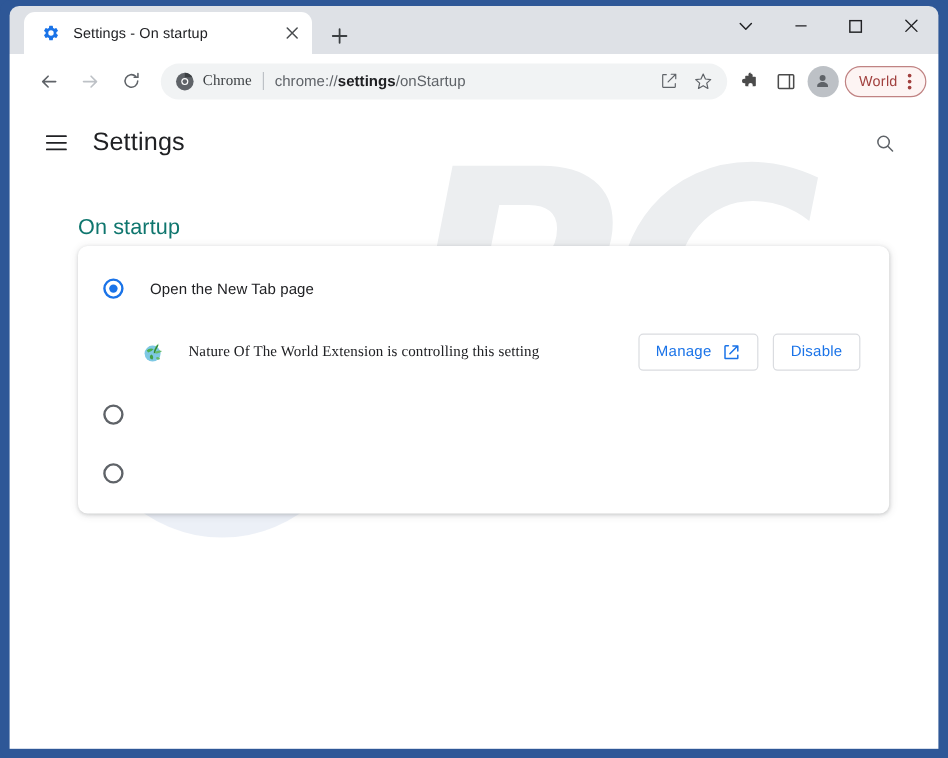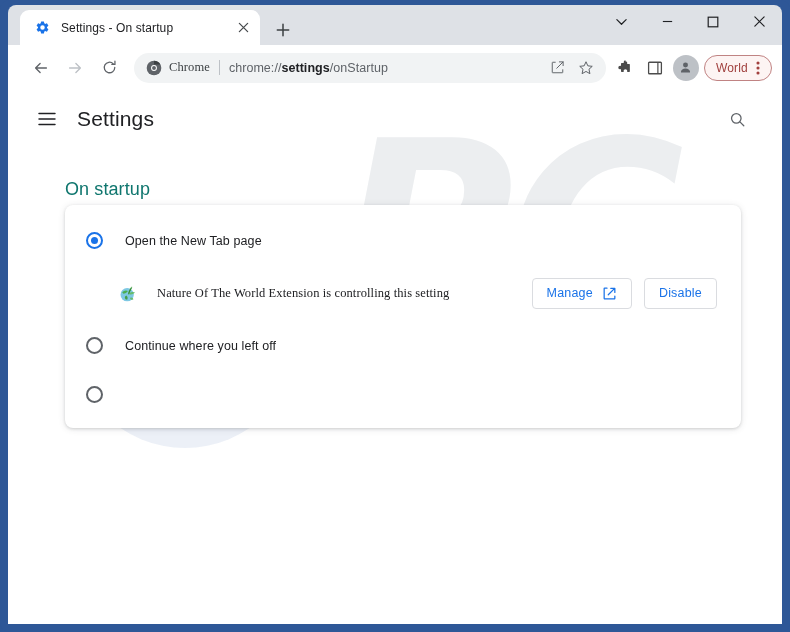--- a/index.html
+++ b/index.html
@@ -557,21 +557,20 @@
             </svg>
           </span>
         </span>
         <span class="chip-button" id="disable-button">
           <span>Disable</span>
         </span>
       </div>
 
       <div class="option-row">
         <span class="radio"></span>
-        <span class="option-label">Continue where you left off</span>
       </div>
 
       <div class="option-row">
         <span class="radio"></span>
       </div>
 
     </div>
   </div>
 </div>
 

